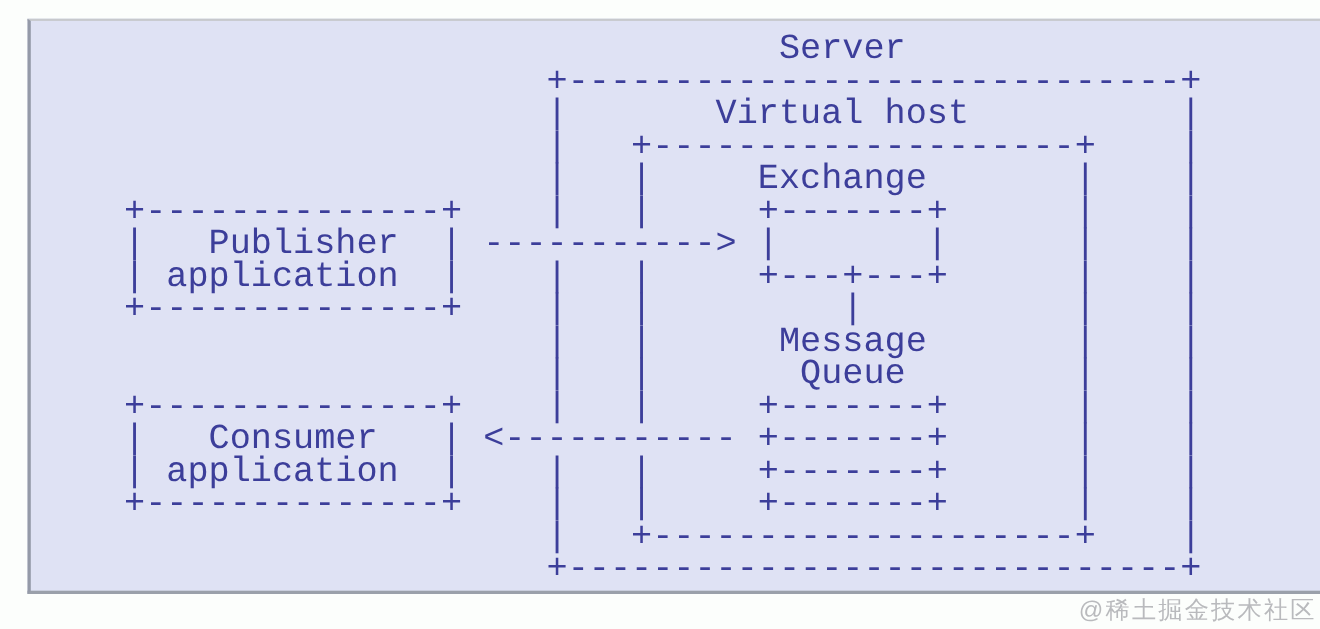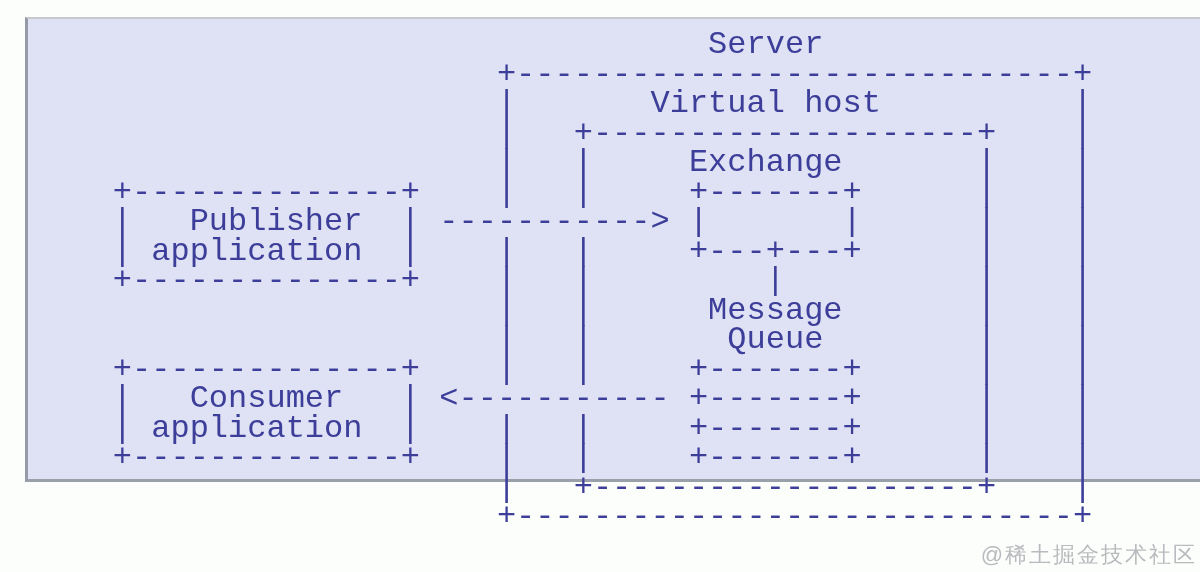--- a/index.html
+++ b/index.html
@@ -12,21 +12,21 @@
     position: relative;
     overflow: hidden;
     background: #fcfefc;
     font-family: "Liberation Sans", sans-serif;
   }
   .panel {
     position: absolute;
     left: 25px;
     top: 17px;
     width: 1175px;
-    height: 465px;
+    height: 523px;
     box-sizing: border-box;
     background: #dfe2f4;
     border-top: 2px solid #c7c9cd;
     border-left: 3px solid #949aa8;
     border-bottom: 3px solid #9aa0aa;
     border-right: 0;
   }
   .ascii {
     margin: 0;
     padding: 11px 0 0 8px;

